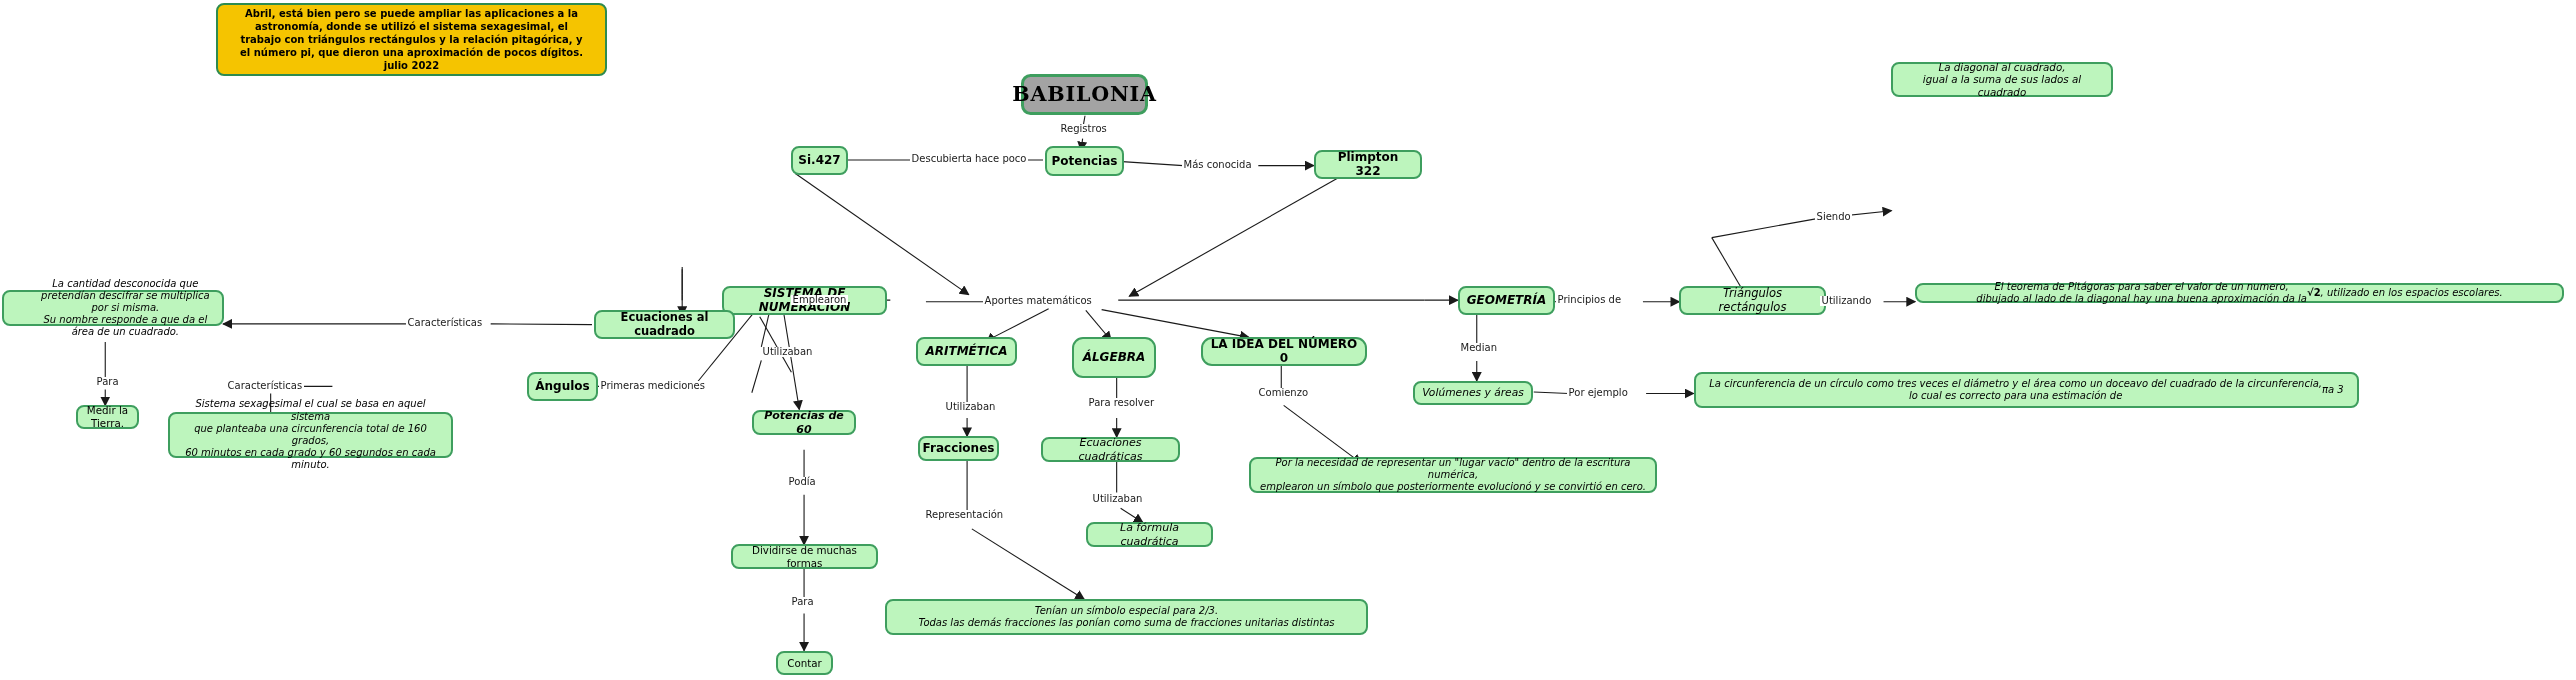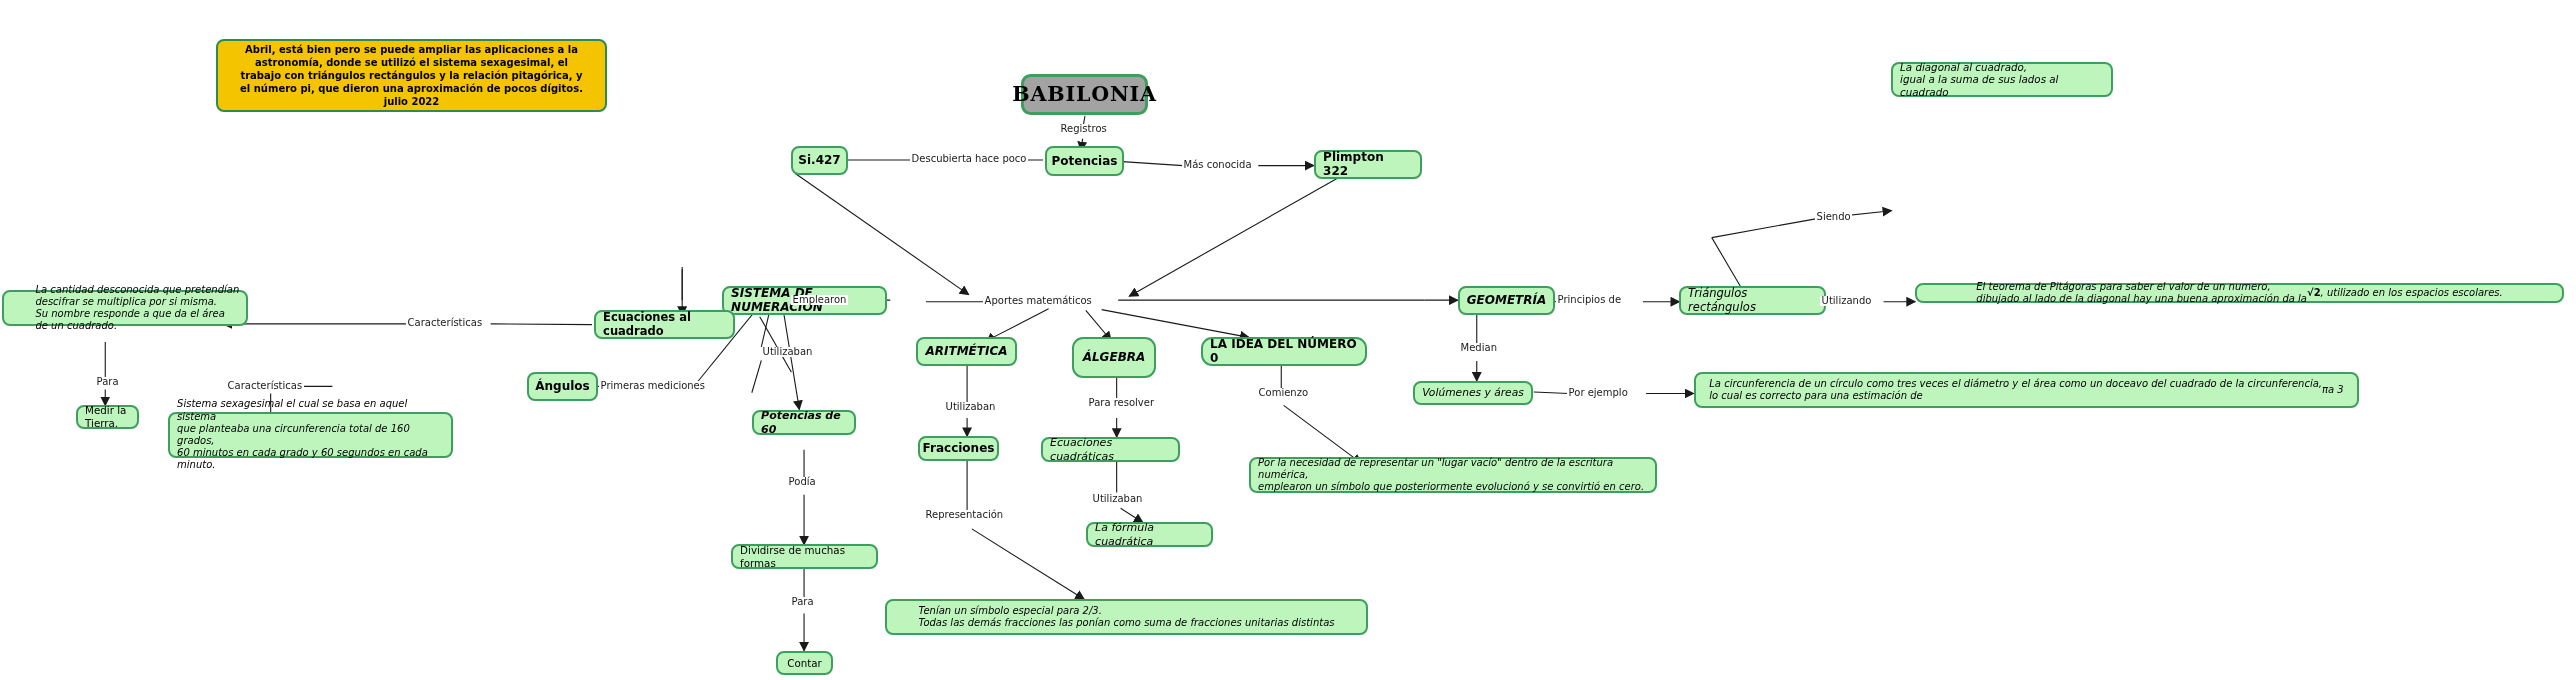--- a/index.html
+++ b/index.html
@@ -17,21 +17,21 @@
   }
   .node{
     position:absolute;
     box-sizing:border-box;
     background:#bdf5bd;
     border:2.4px solid #3e9e5e;
     border-radius:8px;
     display:flex;
     align-items:center;
     justify-content:center;
-    text-align:left;
+    text-align:center;
     color:#000000;
     line-height:1.22;
     padding:2.4px 7.1px;
     white-space:pre-line;
   }
   .n-bold{font-weight:bold;}
   .n-italic{font-style:italic;}
   .n-bolditalic{font-weight:bold;font-style:italic;}
   .n-plain{font-weight:normal;font-style:normal;}
 
@@ -54,21 +54,20 @@
     color:#000;
     font-weight:bold;
     font-size:10px;
     line-height:1.32;
     text-align:center;
     display:flex;
     align-items:center;
     justify-content:center;
     white-space:pre-line;
     padding:3.2px 6.3px;
-    margin-top:36px;
   }
 
   .elabel{
     position:absolute;
     font-size:10px;
     color:#1a1a1a;
     background:#ffffff;
     white-space:nowrap;
     padding:0 1.6px;
     line-height:1;
@@ -199,21 +198,21 @@
   <div class="node n-bold" style="left:1045px;top:146px;width:79px;height:30px;font-size:12px;">Potencias</div>
 
   <div class="node n-bold" style="left:1314px;top:150px;width:108px;height:28.5px;font-size:12px;">Plimpton 322</div>
 
   <div class="node n-bold" style="left:722px;top:286px;width:165px;height:28.5px;font-size:12px;font-style:italic;">SISTEMA DE NUMERACIÓN</div>
 
   <div class="node n-bold" style="left:594px;top:310px;width:141px;height:28.5px;font-size:11.5px;">Ecuaciones al cuadrado</div>
 
   <div class="node n-bold" style="left:527px;top:372px;width:71px;height:28.5px;font-size:12px;">Ángulos</div>
 
-  <div class="node n-italic" style="left:2.4px;top:290px;width:246px;height:36px;font-size:10px;padding-left:31px;">La cantidad desconocida que pretendían descifrar se multiplica por si misma.
+  <div class="node n-italic" style="left:2.4px;top:290px;width:222px;height:36px;font-size:10px;padding-left:31px;">La cantidad desconocida que pretendían descifrar se multiplica por si misma.
 Su nombre responde a que da el área de un cuadrado.</div>
 
   <div class="node n-plain" style="left:76px;top:405px;width:63px;height:24px;font-size:10.3px;">Medir la Tierra.</div>
 
   <div class="node n-italic" style="left:168px;top:412px;width:285px;height:46px;font-size:10px;">Sistema sexagesimal el cual se basa en aquel sistema
 que planteaba una circunferencia total de 160 grados,
 60 minutos en cada grado y 60 segundos en cada minuto.</div>
 
   <div class="node n-bolditalic" style="left:916px;top:337px;width:101px;height:28.5px;font-size:12px;">ARITMÉTICA</div>
 

